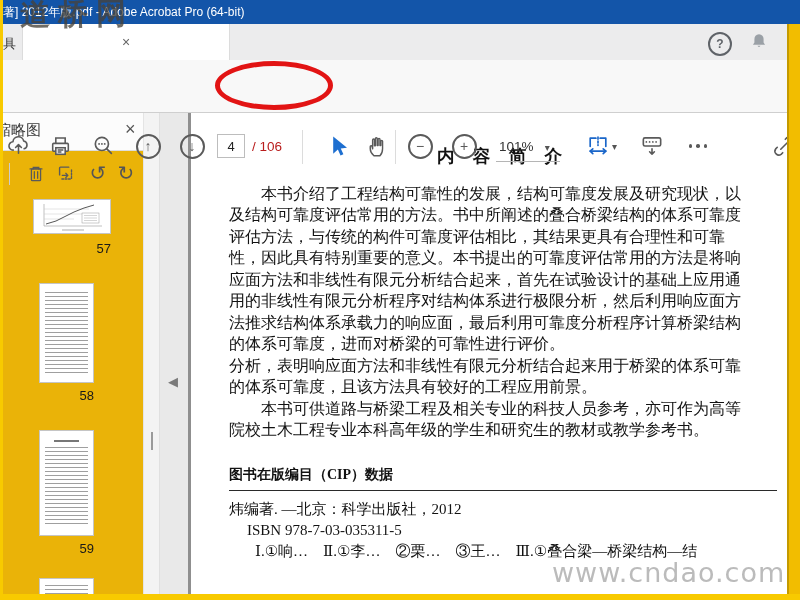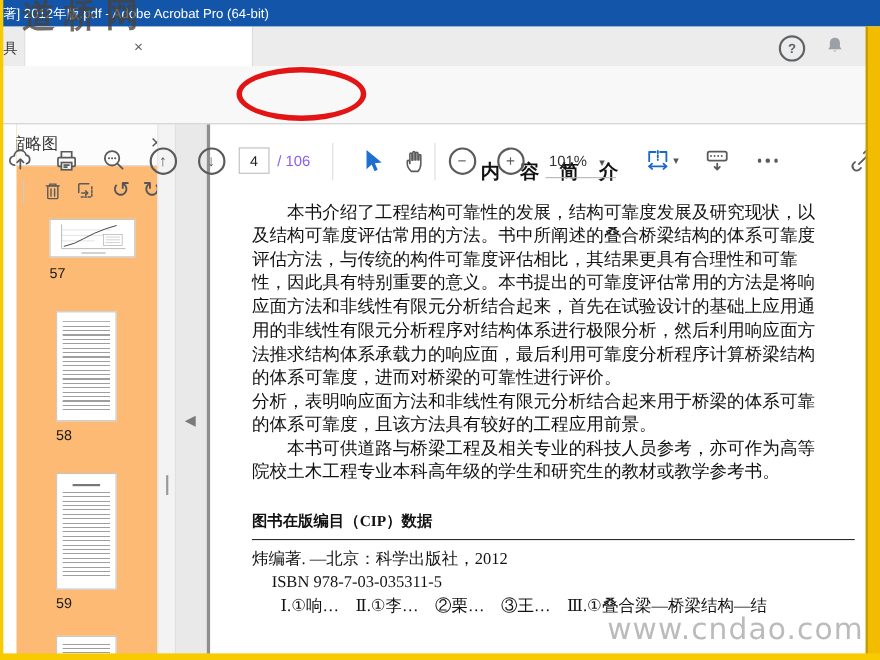--- a/index.html
+++ b/index.html
@@ -30,41 +30,41 @@
 
   
   #toolbar{position:absolute;left:0;top:60px;width:800px;height:52px;background:#f8f8f8;
            border-bottom:1px solid #cfcfcf;z-index:1}
   .tbi{position:absolute;top:72px;width:28px;height:28px;display:flex;align-items:center;justify-content:center}
   .circ{width:25px;height:25px;border:2px solid #5a5a5a;border-radius:50%;box-sizing:border-box;
         display:flex;align-items:center;justify-content:center;font-size:14px;color:#5a5a5a;line-height:1}
   .pagebox{position:absolute;left:217px;top:74px;width:28px;height:24px;background:#fff;
            border:1px solid #bdbdbd;box-sizing:border-box;display:flex;align-items:center;
            justify-content:center;font-size:13px;color:#222}
-  .pagetotal{position:absolute;left:252px;top:79px;font-size:13.5px;color:#8b5cf6}
+  .pagetotal{position:absolute;left:252px;top:79px;font-size:13.5px;color:#b91c1c}
   .vsep{position:absolute;top:70px;width:1px;height:34px;background:#dcdcdc}
   .zoomlabel{position:absolute;left:499px;top:79px;font-size:13.5px;color:#333}
   .caret{font-size:10px;color:#555}
   .zoom-underline{position:absolute;left:496px;top:101px;width:64px;height:1px;background:#b5b5b5}
   .dots{display:flex;gap:4px}
   .dots i{width:3.5px;height:3.5px;border-radius:50%;background:#5a5a5a}
 
   .ellipse{position:absolute;left:215px;top:61px;width:118px;height:49px;
            border:5px solid #e21414;border-radius:50%;z-index:70;box-sizing:border-box}
 
   
-  #sidebar{position:absolute;left:15px;top:112px;width:140px;height:483px;background:#fdba74;overflow:hidden}
+  #sidebar{position:absolute;left:3px;top:112px;width:140px;height:483px;background:#eab308;overflow:hidden}
   .sb-header{position:absolute;left:0;top:0;width:140px;height:38px;border-bottom:1px solid #ddd;background:#fcfcfc}
   .sb-title{position:absolute;left:-7px;top:9px;font-size:15px;color:#3a3a3a}
   .sb-close{position:absolute;left:122px;top:7px;font-size:18px;color:#555}
   .sb-sep{position:absolute;left:6px;top:51px;width:1px;height:22px;background:#ccc}
   .sb-ico{position:absolute;width:26px;height:26px;display:flex;align-items:center;justify-content:center;
           color:#555;font-size:20px;line-height:1}
   .thumb{position:absolute;background:#fff;border:1px solid #c5c5c5;box-sizing:border-box;overflow:hidden}
-  .tlabel{position:absolute;text-align:left;font-size:13px;color:#1a1a1a}
+  .tlabel{position:absolute;text-align:right;font-size:13px;color:#1a1a1a}
   .fakelines{position:absolute;left:5px;right:5px;top:8px;bottom:8px;
              background:repeating-linear-gradient(to bottom,#9f9f9f 0 1px,transparent 1px 4px)}
   .fakehead{position:absolute;left:14px;right:14px;top:9px;height:2px;background:#777}
 
   
   #splitter{position:absolute;left:143px;top:112px;width:17px;height:483px;background:#f3f3f3;
             border-left:1px solid #e4e4e4;border-right:1px solid #e0e0e0;box-sizing:border-box}
   .splitter-handle{position:absolute;left:7px;top:320px;width:2px;height:18px;background:#9a9a9a}
 
   

